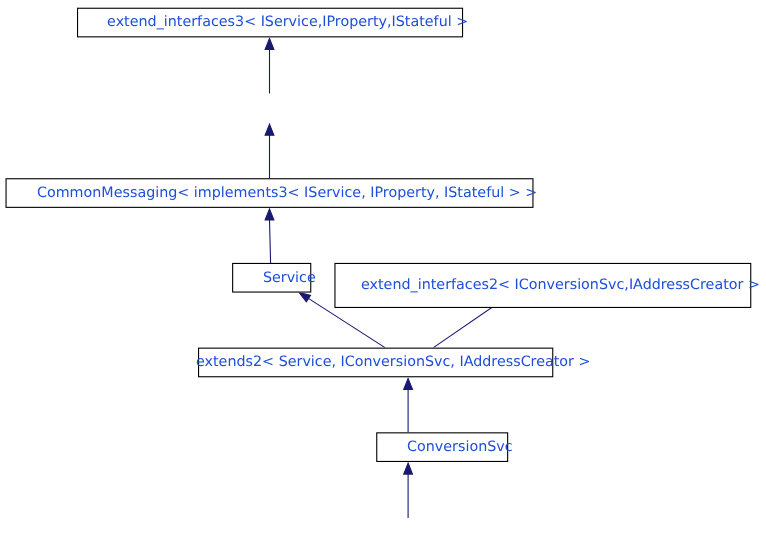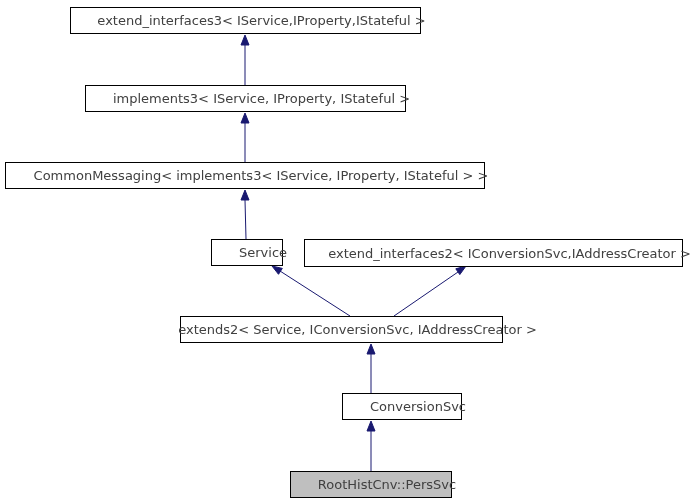--- a/index.html
+++ b/index.html
@@ -23,37 +23,37 @@
     height: 504px;
   }
   .node {
     position: absolute;
     box-sizing: border-box;
     display: flex;
     align-items: center;
     justify-content: center;
     border: 1px solid #000000;
     background: #ffffff;
-    color: #404040;
+    color: #1d4ed8;
     font-size: 13px;
     line-height: 1;
     white-space: nowrap;
     cursor: pointer;
     padding-left: 32px;
   }
   .node.highlight {
     background: #bfbfbf;
     cursor: default;
   }
   
   #n-extend-interfaces3 { left: 70px;  top: 7px;   width: 351px; height: 27px; }
   #n-implements3        { left: 85px;  top: 85px;  width: 321px; height: 27px; }
   #n-common-messaging   { left: 5px;   top: 162px; width: 480px; height: 27px; text-align: right; }
   #n-service            { left: 211px; top: 239px; width: 72px;  height: 27px; }
-  #n-extend-interfaces2 { left: 304px; top: 239px; width: 379px; height: 28px; }
+  #n-extend-interfaces2 { left: 304px; top: 239px; width: 379px; height: 41px; }
   #n-extends2           { left: 180px; top: 316px; width: 323px; height: 27px; }
   #n-conversion-svc     { left: 311px; top: 393px; width: 120px; height: 27px; margin-left: 31px; }
   #n-pers-svc           { left: 290px; top: 471px; width: 162px; height: 27px; }
   .edge-line { stroke: #191970; stroke-width: 1; fill: none; }
   .edge-head { fill: #191970; stroke: #191970; }
 </style>
 </head>
 <body>
 
 <div id="canvas">
@@ -91,27 +91,25 @@
     </g>
 
     <g>
       <line class="edge-line" x1="371" y1="471" x2="371" y2="431"></line>
       <polygon class="edge-head" points="371,421 367,431 375,431"></polygon>
     </g>
   </svg>
 
   <div class="node" id="n-extend-interfaces3">extend_interfaces3&lt; IService,IProperty,IStateful &gt;</div>
 
-  <div class="node" id="n-implements3">implements3&lt; IService, IProperty, IStateful &gt;</div>
 
   <div class="node" id="n-common-messaging">CommonMessaging&lt; implements3&lt; IService, IProperty, IStateful &gt; &gt;</div>
 
   <div class="node" id="n-service">Service</div>
 
   <div class="node" id="n-extend-interfaces2">extend_interfaces2&lt; IConversionSvc,IAddressCreator &gt;</div>
 
   <div class="node" id="n-extends2">extends2&lt; Service, IConversionSvc, IAddressCreator &gt;</div>
 
   <div class="node" id="n-conversion-svc">ConversionSvc</div>
 
-  <div class="node highlight" id="n-pers-svc">RootHistCnv::PersSvc</div>
 
 </div>
 
 </body></html>

